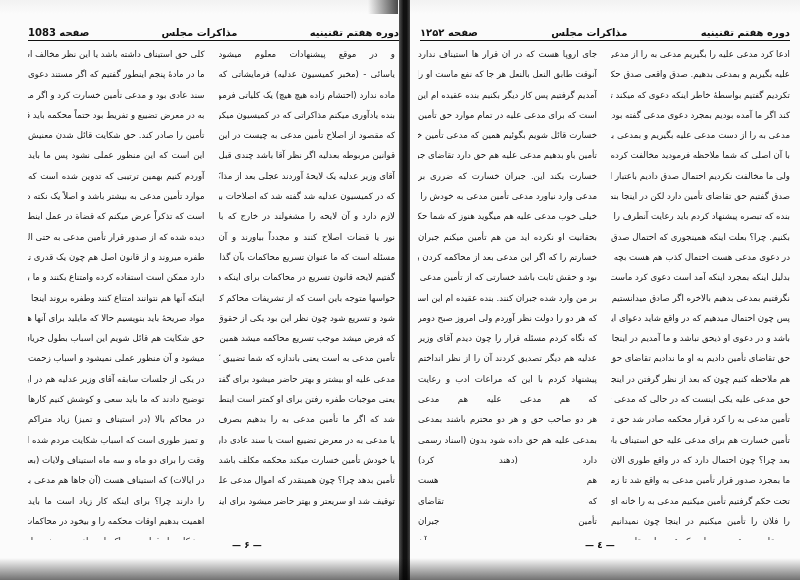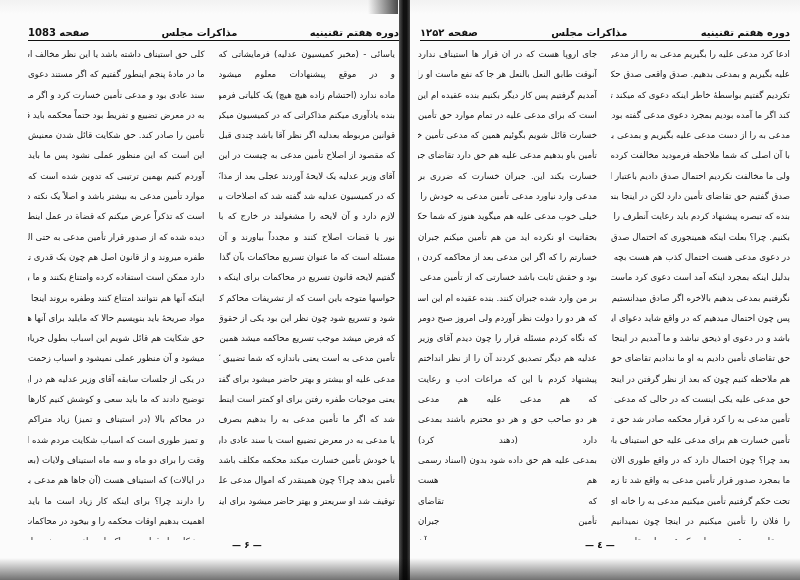--- a/index.html
+++ b/index.html
@@ -73,26 +73,26 @@
   <div class="corner-shadow-tl"></div>
 
   <div class="page left">
     <div class="header">
       <span>دوره هفتم تقنینیه</span>
       <span>مذاکرات مجلس</span>
       <span>صفحه 1083</span>
     </div>
     <div class="columns">
       <div class="col">
+          <span class="line">و در موقع پیشنهادات معلوم میشود</span>
           <span class="line">یاسائی - (مخبر کمیسیون عدلیه) فرمایشاتی که</span>
-          <span class="line">و در موقع پیشنهادات معلوم میشود</span>
           <span class="line">ماده ندارد (احتشام زاده هیچ هیچ) یک کلیاتی فرمودند</span>
           <span class="line">بنده یادآوری میکنم مذاکراتی که در کمیسیون میکردم</span>
+          <span class="line">که مقصود از اصلاح تأمین مدعی به چیست در این</span>
           <span class="line">قوانین مربوطه بعدلیه اگر نظر آقا باشد چندی قبل</span>
-          <span class="line">که مقصود از اصلاح تأمین مدعی به چیست در این</span>
           <span class="line">آقای وزیر عدلیه یک لایحهٔ آوردند عجلی بعد از مذاکراتی</span>
           <span class="line">که در کمیسیون عدلیه شد گفته شد که اصلاحات بیشتری</span>
           <span class="line">لازم دارد و آن لایحه را مشغولند در خارج که با</span>
           <span class="line">نور یا قضات اصلاح کنند و مجدداً بیاورند و آن</span>
           <span class="line">مسئله است که ما عنوان تسریع محاکمات بآن گذاشتیم</span>
           <span class="line">گفتیم لایحه قانون تسریع در محاکمات برای اینکه همه</span>
           <span class="line">حواسها متوجه باین است که از تشریفات محاکم کاسته</span>
           <span class="line">شود و تسریع شود چون نظر این بود یکی از حقوق</span>
           <span class="line">که فرض میشد موجب تسریع محاکمه میشد همین مسئله</span>
           <span class="line">تأمین مدعی به است یعنی باندازه که شما تضییق کردید</span>
@@ -184,22 +184,22 @@
           <span class="line">بحقانیت او نکرده اید من هم تأمین میکنم جبران</span>
           <span class="line">خسارتم را که اگر این مدعی بعد از محاکمه کردن باطل</span>
           <span class="line">بود و حقش ثابت باشد خسارتی که از تأمین مدعی به</span>
           <span class="line">بر من وارد شده جبران کنند. بنده عقیده ام این است</span>
           <span class="line">که هر دو را دولت نظر آوردم ولی امروز صبح دومرتبه</span>
           <span class="line">که نگاه کردم مسئله قرار را چون دیدم آقای وزیر</span>
           <span class="line">عدلیه هم دیگر تصدیق کردند آن را از نظر انداختم</span>
           <span class="line">پیشنهاد کردم با این که مراعات ادب و رعایت</span>
           <span class="line">که هم مدعی علیه هم مدعی</span>
           <span class="line">هر دو صاحب حق و هر دو محترم باشند بمدعی</span>
+          <span class="line">بمدعی علیه هم حق داده شود بدون (اسناد رسمی</span>
           <span class="line">دارد (دهند کرد)</span>
-          <span class="line">بمدعی علیه هم حق داده شود بدون (اسناد رسمی</span>
           <span class="line">هم هست</span>
           <span class="line">که تقاضای</span>
           <span class="line">تأمین جبران</span>
           <span class="line">بچه در آن</span>
         </div>
     </div>
     <div class="footer">— ٤ —</div>
   </div>
 
   <div class="bottom-shadow"></div>

